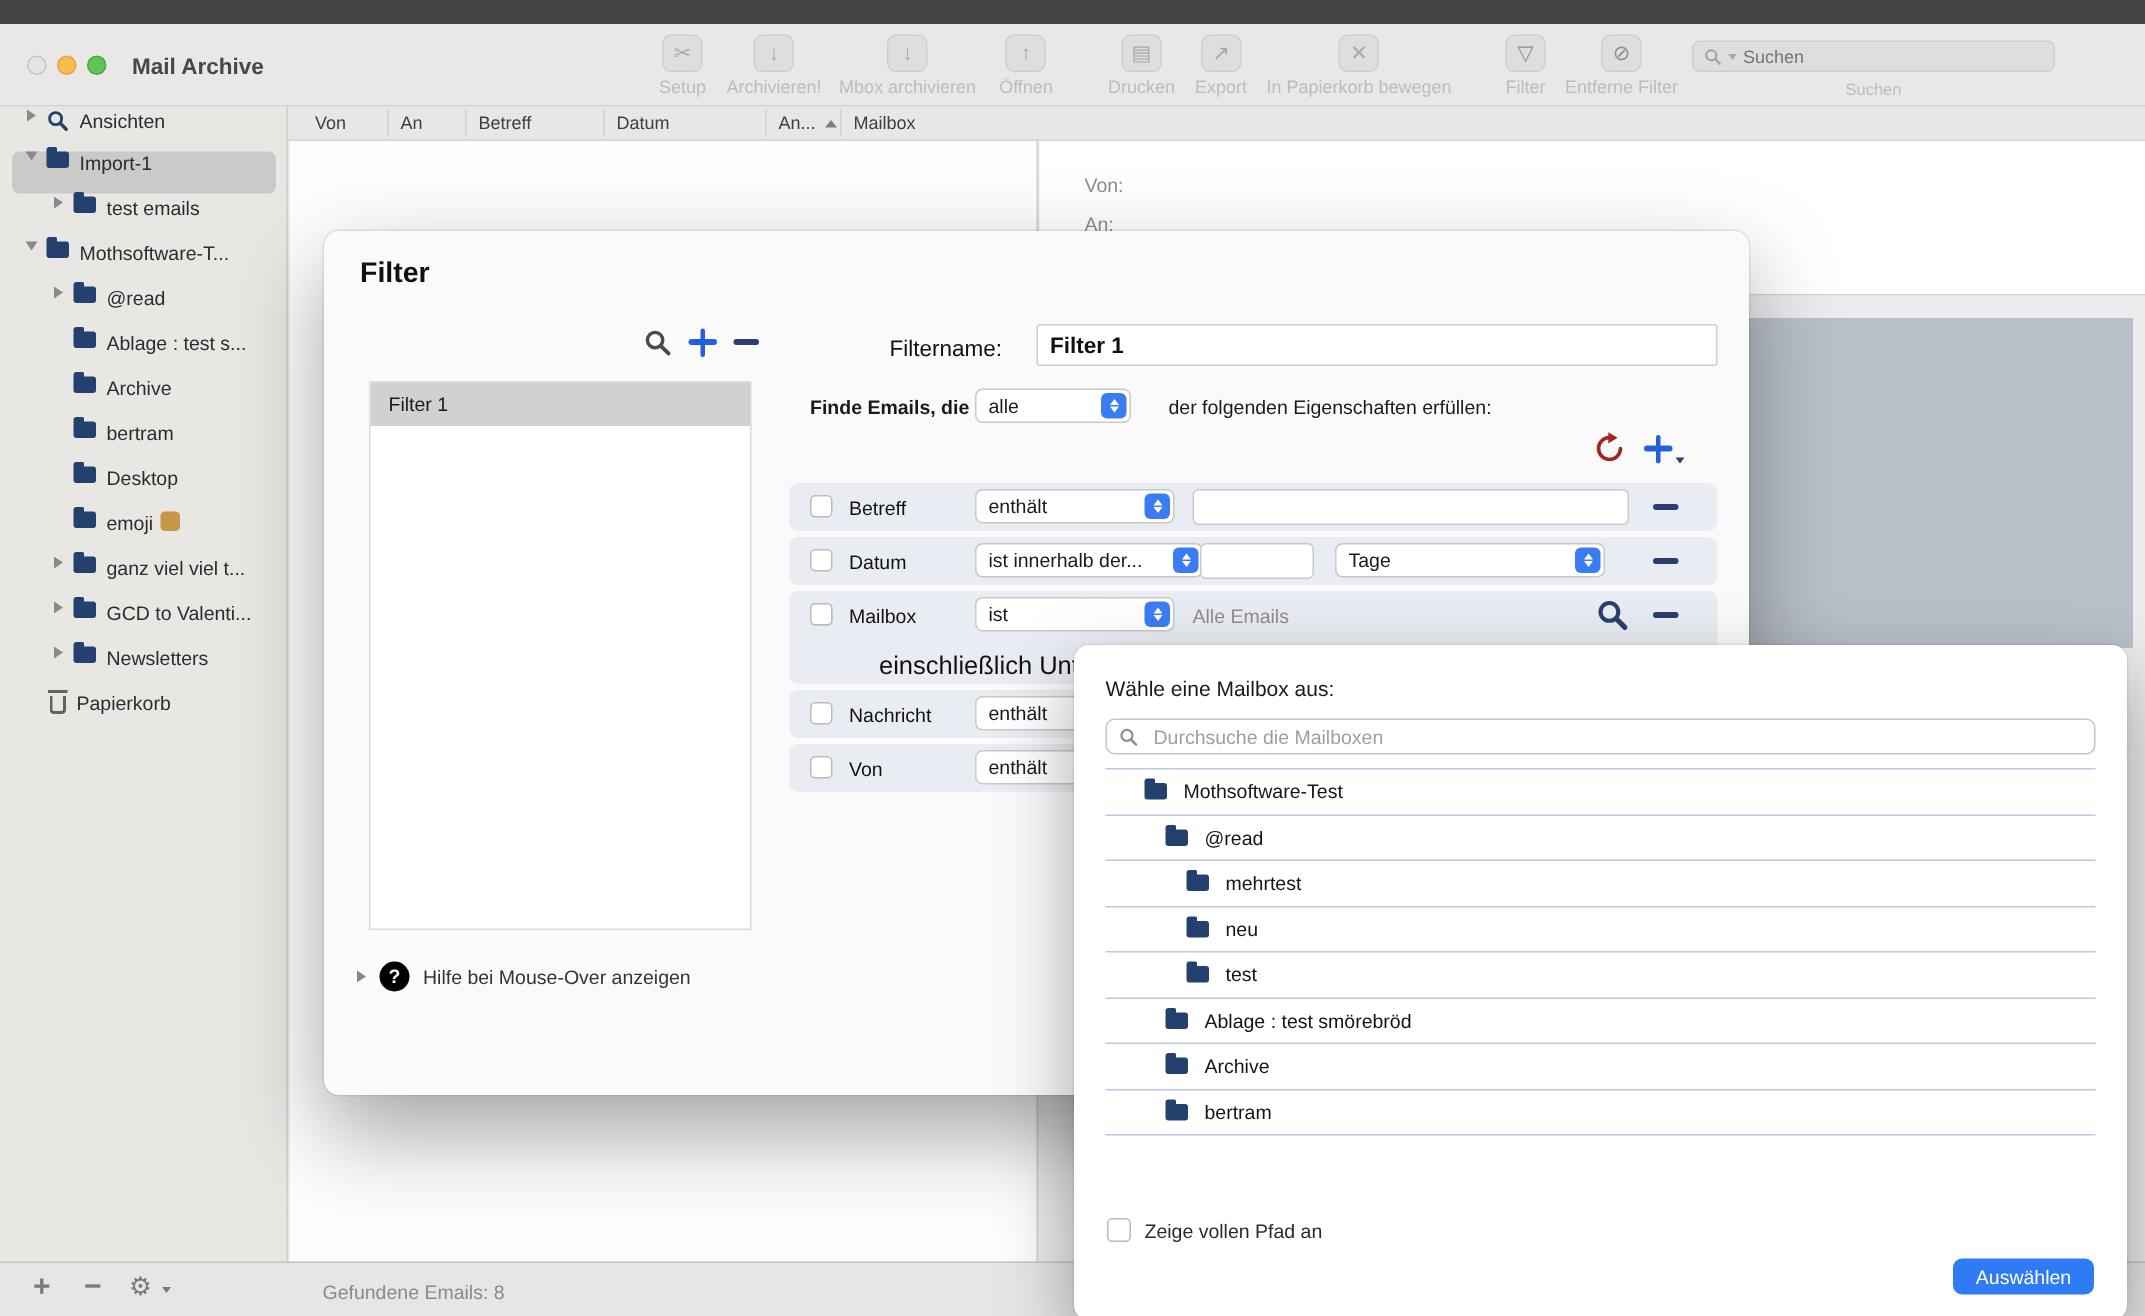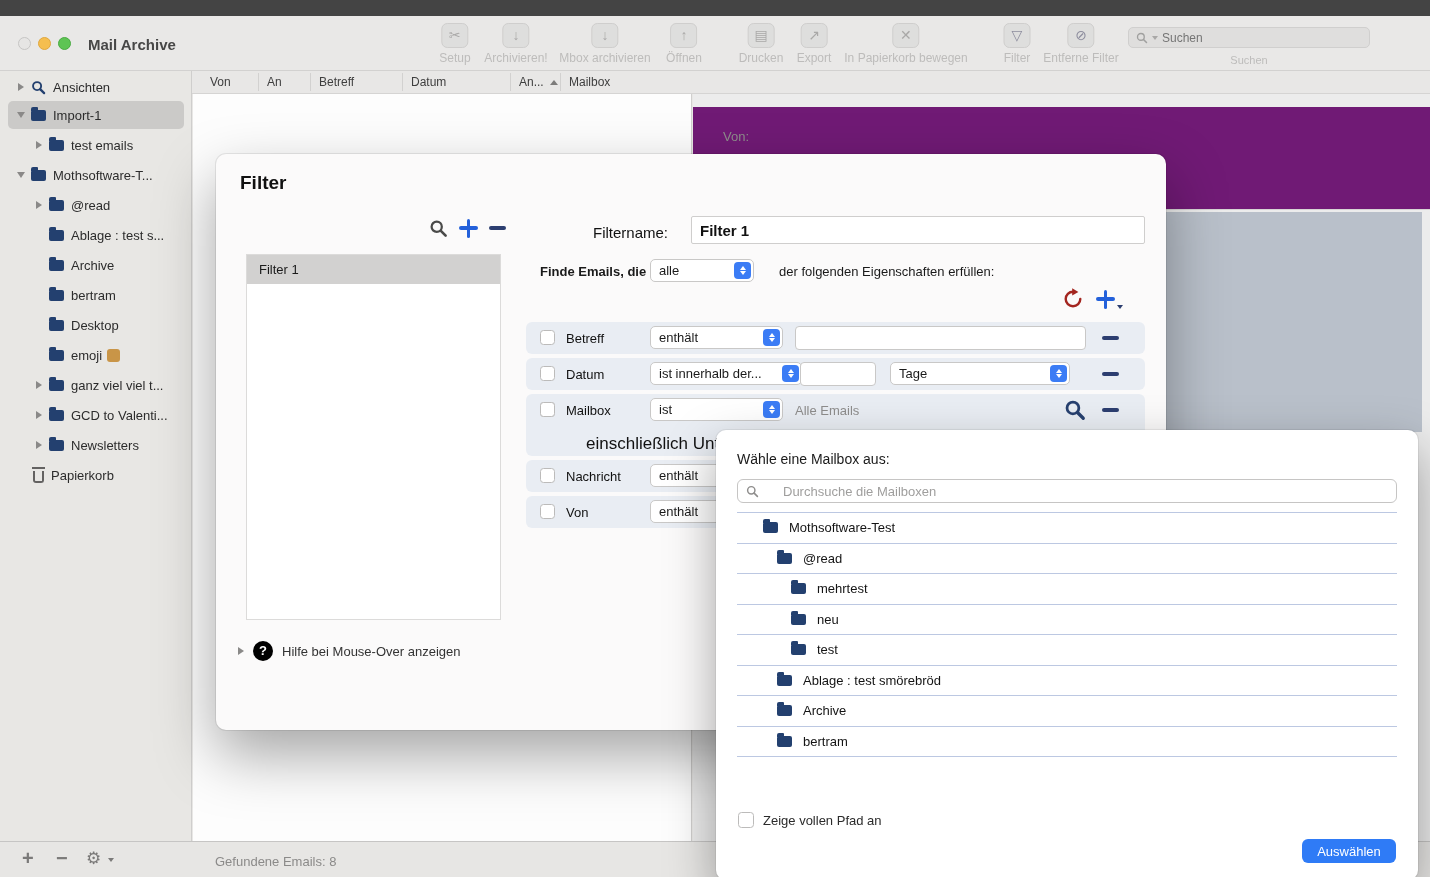--- a/index.html
+++ b/index.html
@@ -22,37 +22,37 @@
   .mini-caret { width:0; height:0; border-top:4px solid #a9a8a7; border-left:3px solid transparent; border-right:3px solid transparent; }
 
   
   .colheader { position:absolute; left:192px; top:55px; width:1238px; height:23px; background:#e8e7e6; border-bottom:1px solid #d5d4d3; }
   .colheader span.colname { position:absolute; top:4px; font-size:12px; color:#3e3e3e; }
   .colsep { position:absolute; top:2px; bottom:2px; width:1px; background:#d2d1d0; }
   .sort-up { position:absolute; top:9px; width:0; height:0; border-bottom:5px solid #7d7c7b; border-left:4px solid transparent; border-right:4px solid transparent; }
 
   
   .sidebar { position:absolute; left:0; top:55px; width:192px; height:770px; background:#e8e7e4; border-right:1px solid #cfcecd; }
-  .sbrow { position:absolute; left:8px; width:176px; height:28px; display:flex; align-items:center; padding-left:6px; border-radius:5px; }
+  .sbrow { position:absolute; left:8px; width:176px; height:28px; display:flex; padding-left:6px; border-radius:5px; }
   .sbrow.ind1 { padding-left:24px; }
   .sbrow.sel { background:#cbcac8; }
   .chevslot { width:14px; display:flex; justify-content:center; flex:none; }
   .tri-r { width:0; height:0; border-left:6px solid #8a8988; border-top:4.5px solid transparent; border-bottom:4.5px solid transparent; }
   .tri-d { width:0; height:0; border-top:6px solid #8a8988; border-left:4.5px solid transparent; border-right:4.5px solid transparent; }
   .folder { width:15px; height:11px; background:#23406f; border-radius:2px; position:relative; flex:none; margin-left:3px; }
   .folder::before { content:''; position:absolute; top:-3px; left:0; width:7px; height:4px; background:#23406f; border-radius:2px 1px 0 0; }
   .trash { width:11px; height:12px; border:2px solid #636261; border-top:none; border-radius:0 0 3px 3px; position:relative; flex:none; margin-left:5px; margin-top:3px; }
   .trash::before { content:''; position:absolute; top:-4px; left:-3px; width:13px; height:2px; background:#636261; }
   .sblabel { margin-left:7px; font-size:13px; color:#2c2c2c; white-space:nowrap; overflow:hidden; }
   .emoji-chip { width:13px; height:13px; background:#c99547; border-radius:3px; margin-left:5px; flex:none; }
 
   
   .listpane { position:absolute; left:193px; top:78px; width:499px; height:747px; background:#fdfdfd; border-right:1px solid #d0cfce; }
   .preview { position:absolute; left:693px; top:78px; width:737px; height:747px; background:#ececec; }
-  .preview-head { position:absolute; left:0; top:13px; width:100%; height:103px; background:#701a75; border-bottom:1px solid #d6d5d4; }
+  .preview-head { position:absolute; left:0; top:0; width:100%; height:103px; background:#ffffff; border-bottom:1px solid #d6d5d4; }
   .pv-label { position:absolute; left:30px; font-size:13px; color:#8e8d8c; }
   .preview-block { position:absolute; left:8px; top:118px; width:721px; height:220px; background:#b9c0ca; }
 
   
   .statusbar { position:absolute; left:0; top:825px; width:100%; height:52px; background:#e7e6e4; border-top:1px solid #c6c5c4; }
   .sb-glyph { position:absolute; font-size:20px; color:#7b7a79; font-weight:bold; }
   .sb-text { position:absolute; left:215px; top:12px; font-size:13px; color:#8b8a89; }
 
   
   .popup { position:absolute; height:23px; background:#fff; border:1px solid #c9c8c7; border-radius:5px; font-size:13px; color:#1a1a1a; display:flex; align-items:center; padding-left:8px; }
@@ -89,21 +89,21 @@
   .cond-mag { position:absolute; left:538px; top:5px; }
   .sub-cbx { position:absolute; left:37px; top:39px; }
   .sub-label { position:absolute; left:60px; top:40px; font-size:17px; color:#111; white-space:nowrap; }
   .dlg-help { position:absolute; left:22px; top:487px; display:flex; align-items:center; gap:9px; }
   .qmark { width:20px; height:20px; border-radius:50%; background:#000; color:#fff; font-size:13px; font-weight:bold; text-align:center; line-height:20px; flex:none; }
   .help-text { font-size:13px; color:#333; }
 
   
   .popover { position:absolute; left:716px; top:414px; width:702px; height:450px; background:#fff; border-radius:10px; box-shadow:0 20px 50px rgba(0,0,0,.35), 0 0 0 1px rgba(0,0,0,.06); z-index:20; }
   .pop-title { position:absolute; left:21px; top:21px; font-size:14px; color:#1a1a1a; }
-  .pop-search { position:absolute; left:21px; top:49px; width:660px; height:24px; border:1px solid #c6c5c4; border-radius:6px; background:#fff; display:flex; align-items:center; padding:0 8px; gap:24px; }
+  .pop-search { position:absolute; left:21px; top:49px; width:660px; height:24px; border:1px solid #c6c5c4; border-radius:6px; background:#fff; display:flex; align-items:center; padding:0 8px; gap:10px; }
   .pop-search input { border:none; outline:none; flex:1; font-size:13px; color:#6b6b6b; font-family:inherit; }
   .pop-search input::placeholder { color:#9f9e9d; }
   .pop-list { position:absolute; left:21px; top:82px; width:660px; border-top:1px solid #bcc8e2; }
   .pop-row { height:30.5px; display:flex; align-items:center; border-bottom:1px solid #bcc8e2; }
   .pop-row .folder { margin-left:0; }
   .pop-label { margin-left:11px; font-size:13px; color:#141414; }
   .pop-cbx-row { position:absolute; left:22px; top:382px; display:flex; align-items:center; gap:9px; }
   .pop-cbx-label { font-size:13px; color:#2b2b2b; }
   .pop-btn { position:absolute; right:22px; top:409px; width:94px; height:24px; background:#2f7bf6; border:none; border-radius:6px; color:#fff; font-size:13px; font-family:inherit; }
 </style>

